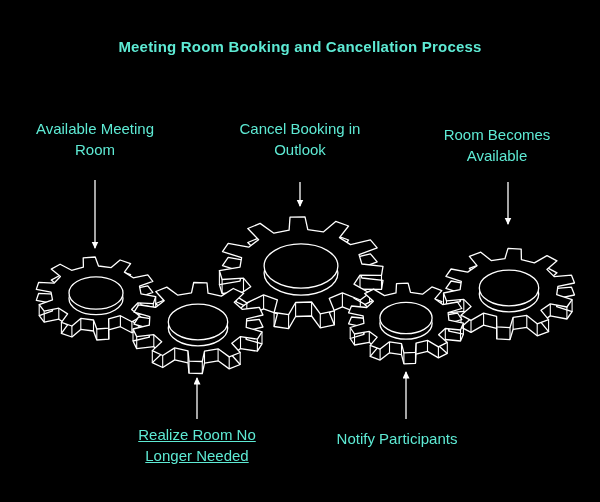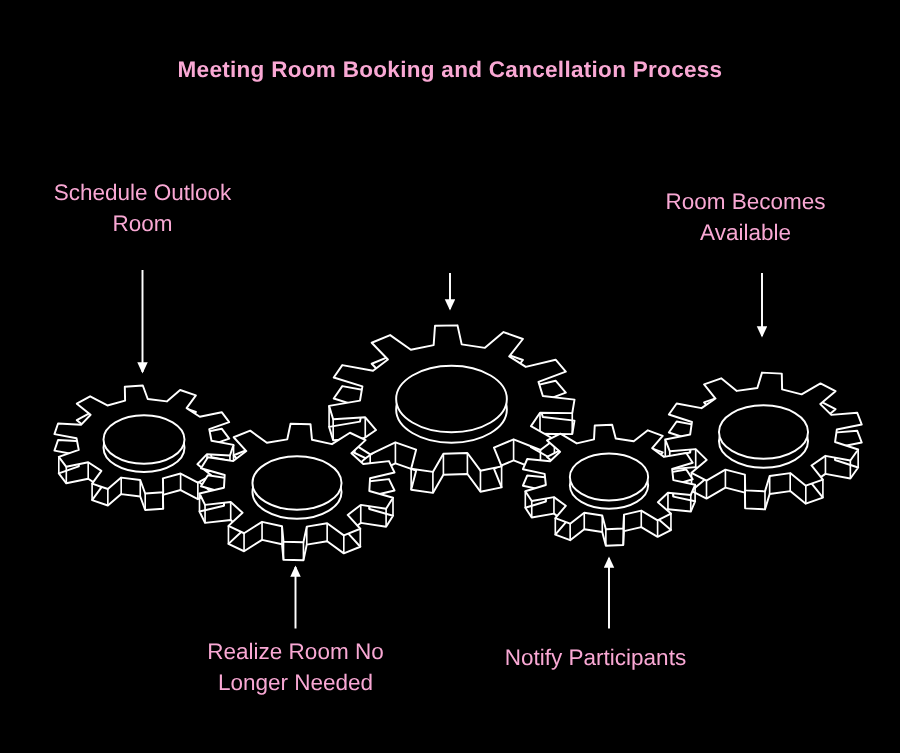--- a/index.html
+++ b/index.html
@@ -1,30 +1,30 @@
 <!DOCTYPE html>
 <html><head>
 <meta charset="utf-8">
 <style>
   html,body{margin:0;padding:0;background:#000;}
   .canvas{
     position:relative;width:600px;height:502px;background:#000;
-    font-family:"Liberation Sans",sans-serif;color:#f9a8d4;overflow:hidden;
+    font-family:"Liberation Sans",sans-serif;color:#5eead4;overflow:hidden;
   }
   .title{
     position:absolute;top:38px;left:0;width:100%;
     text-align:center;font-weight:bold;font-size:15px;letter-spacing:.2px;
   }
   .step-label{
     position:absolute;text-align:center;font-size:15px;line-height:21px;
   }
   #lbl-schedule{top:118px;left:30px;width:130px;}
   #lbl-cancel{top:118px;left:225px;width:150px;}
   #lbl-available{top:124px;left:432px;width:130px;}
-  #lbl-realize{top:424px;left:127px;width:140px;}
+  #lbl-realize{top:424px;left:127px;width:140px;text-decoration:underline;}
   #lbl-notify{top:428px;left:297px;width:200px;}
   svg.diagram{position:absolute;left:0;top:0;}
   .gear{fill:#000;stroke:#fff;stroke-width:1.3;stroke-linejoin:round;}
   .gline{stroke:#fff;stroke-width:1.1;}
   .arrow{stroke:#fff;stroke-width:1.3;fill:none;}
 </style>
 </head>
 <body>
 
 <div class="canvas">
@@ -170,17 +170,18 @@
         <ellipse cx="406" cy="318" rx="26.1" ry="15.66" class="gear"></ellipse>
       </g>
 
     <line class="arrow" x1="95" y1="180" x2="95" y2="248" marker-end="url(#ah)"></line>
     <line class="arrow" x1="300" y1="182" x2="300" y2="206" marker-end="url(#ah)"></line>
     <line class="arrow" x1="508" y1="182" x2="508" y2="224" marker-end="url(#ah)"></line>
     <line class="arrow" x1="197" y1="419" x2="197" y2="378" marker-end="url(#ah)"></line>
     <line class="arrow" x1="406" y1="419" x2="406" y2="372" marker-end="url(#ah)"></line>
   </svg>
 
-  <div class="step-label" id="lbl-schedule">Schedule Outlook Room</div>
+  <div class="step-label" id="lbl-schedule">Available Meeting Room</div>
+  <div class="step-label" id="lbl-cancel">Cancel Booking in Outlook</div>
   <div class="step-label" id="lbl-available">Room Becomes Available</div>
   <div class="step-label" id="lbl-realize">Realize Room No Longer Needed</div>
   <div class="step-label" id="lbl-notify">Notify Participants</div>
 </div>
 
 </body></html>

